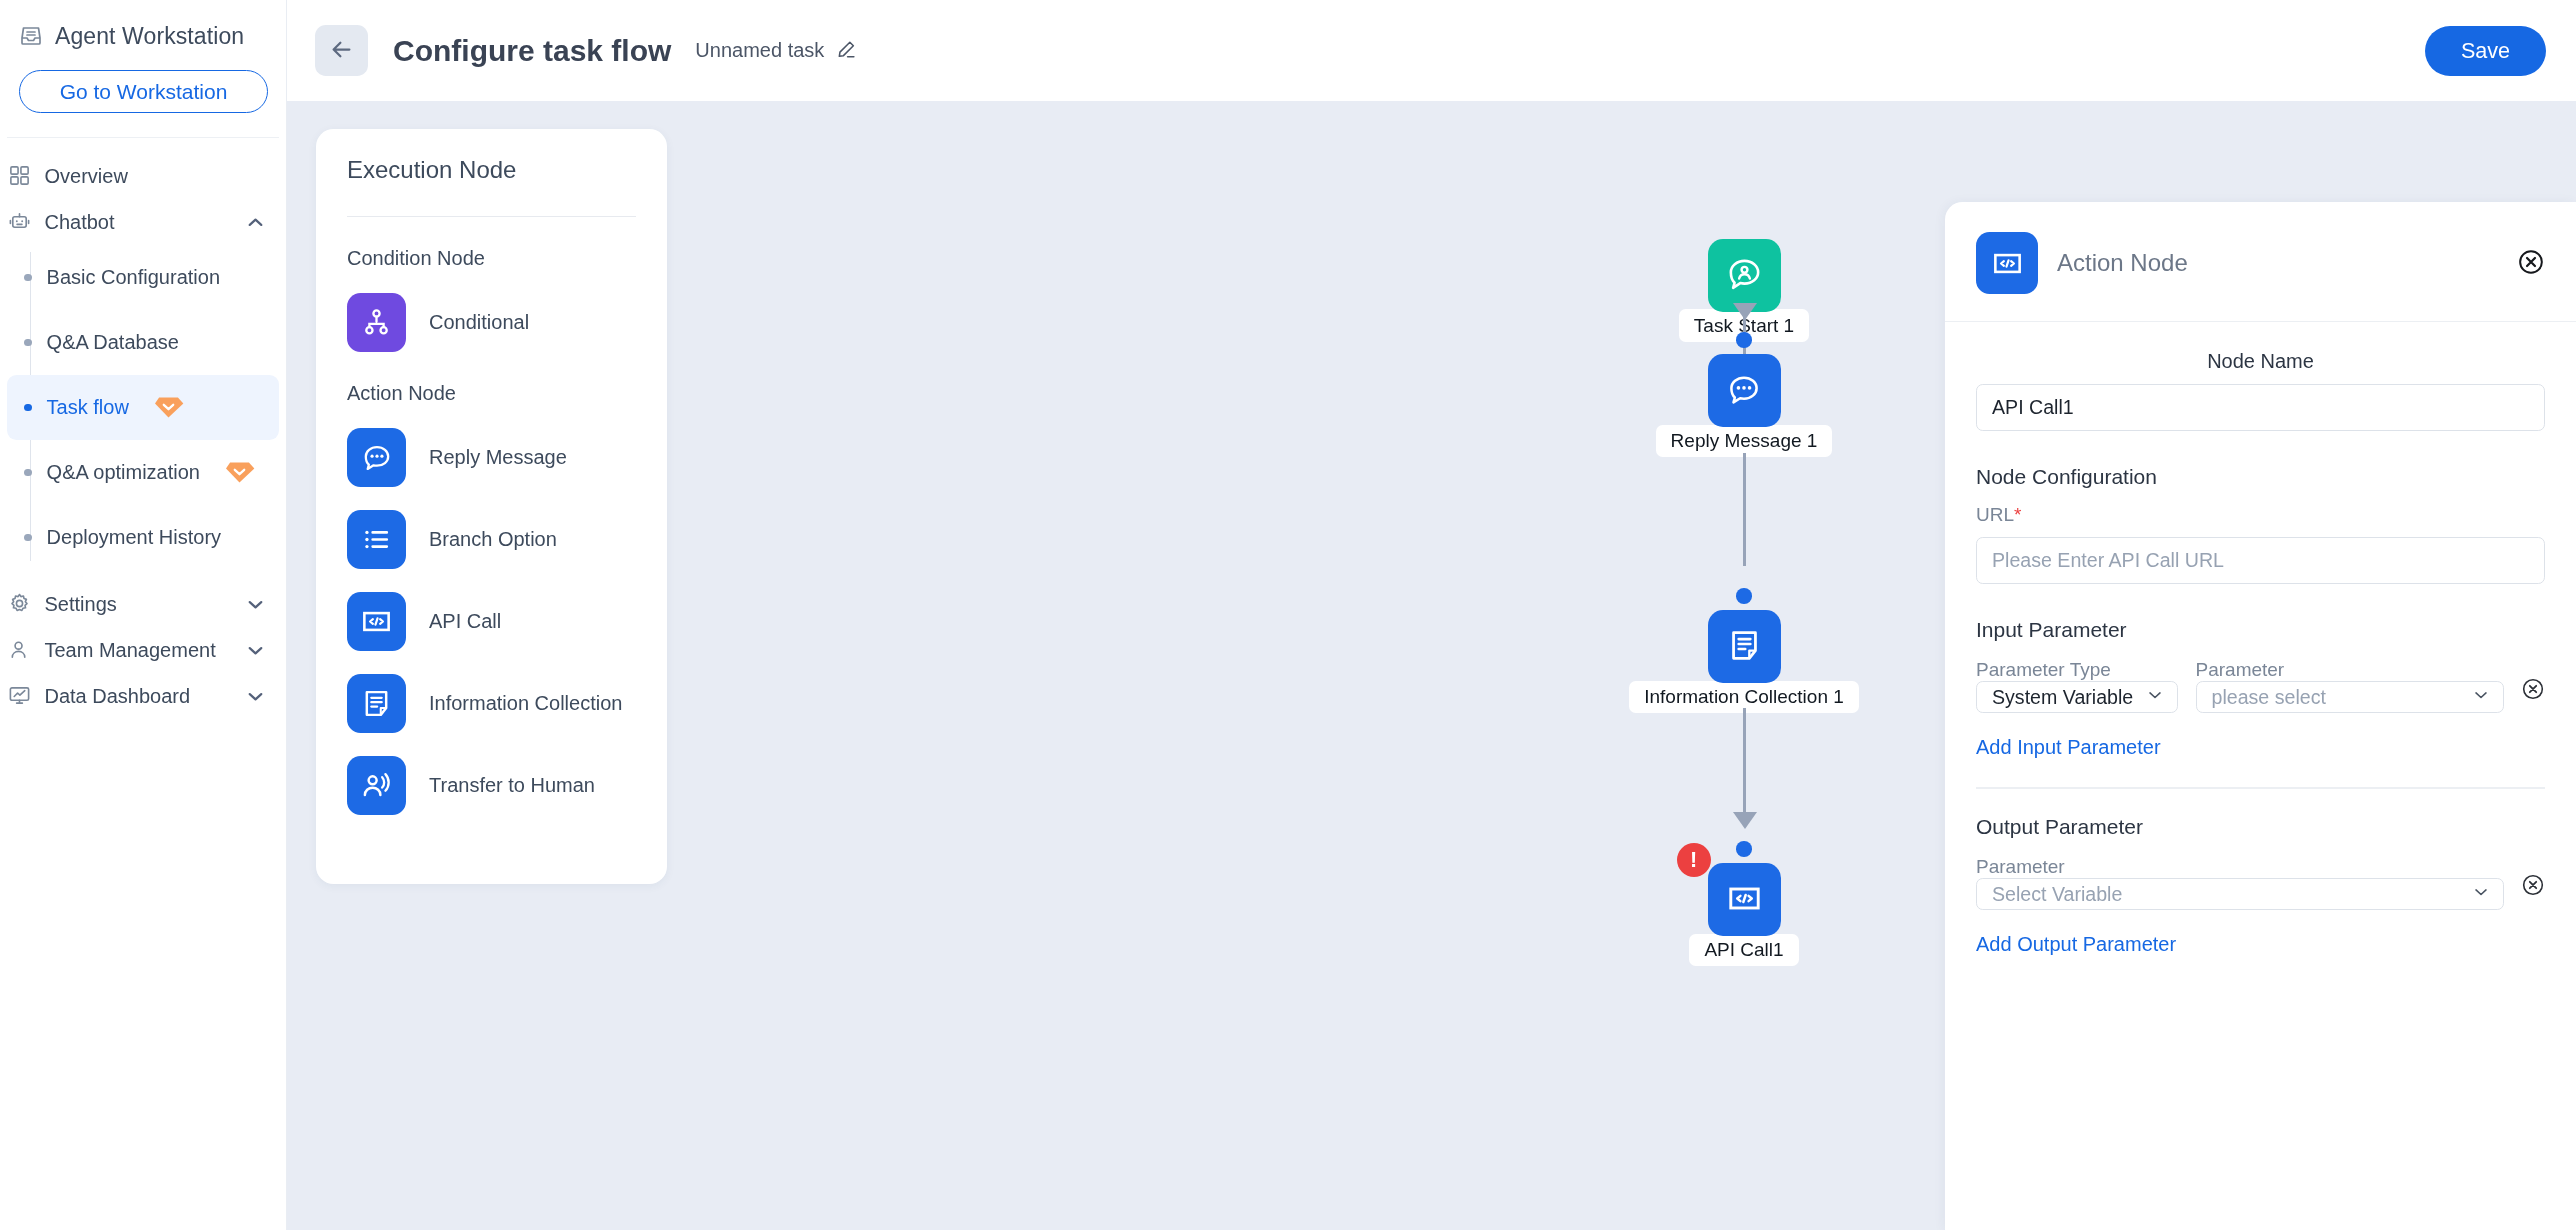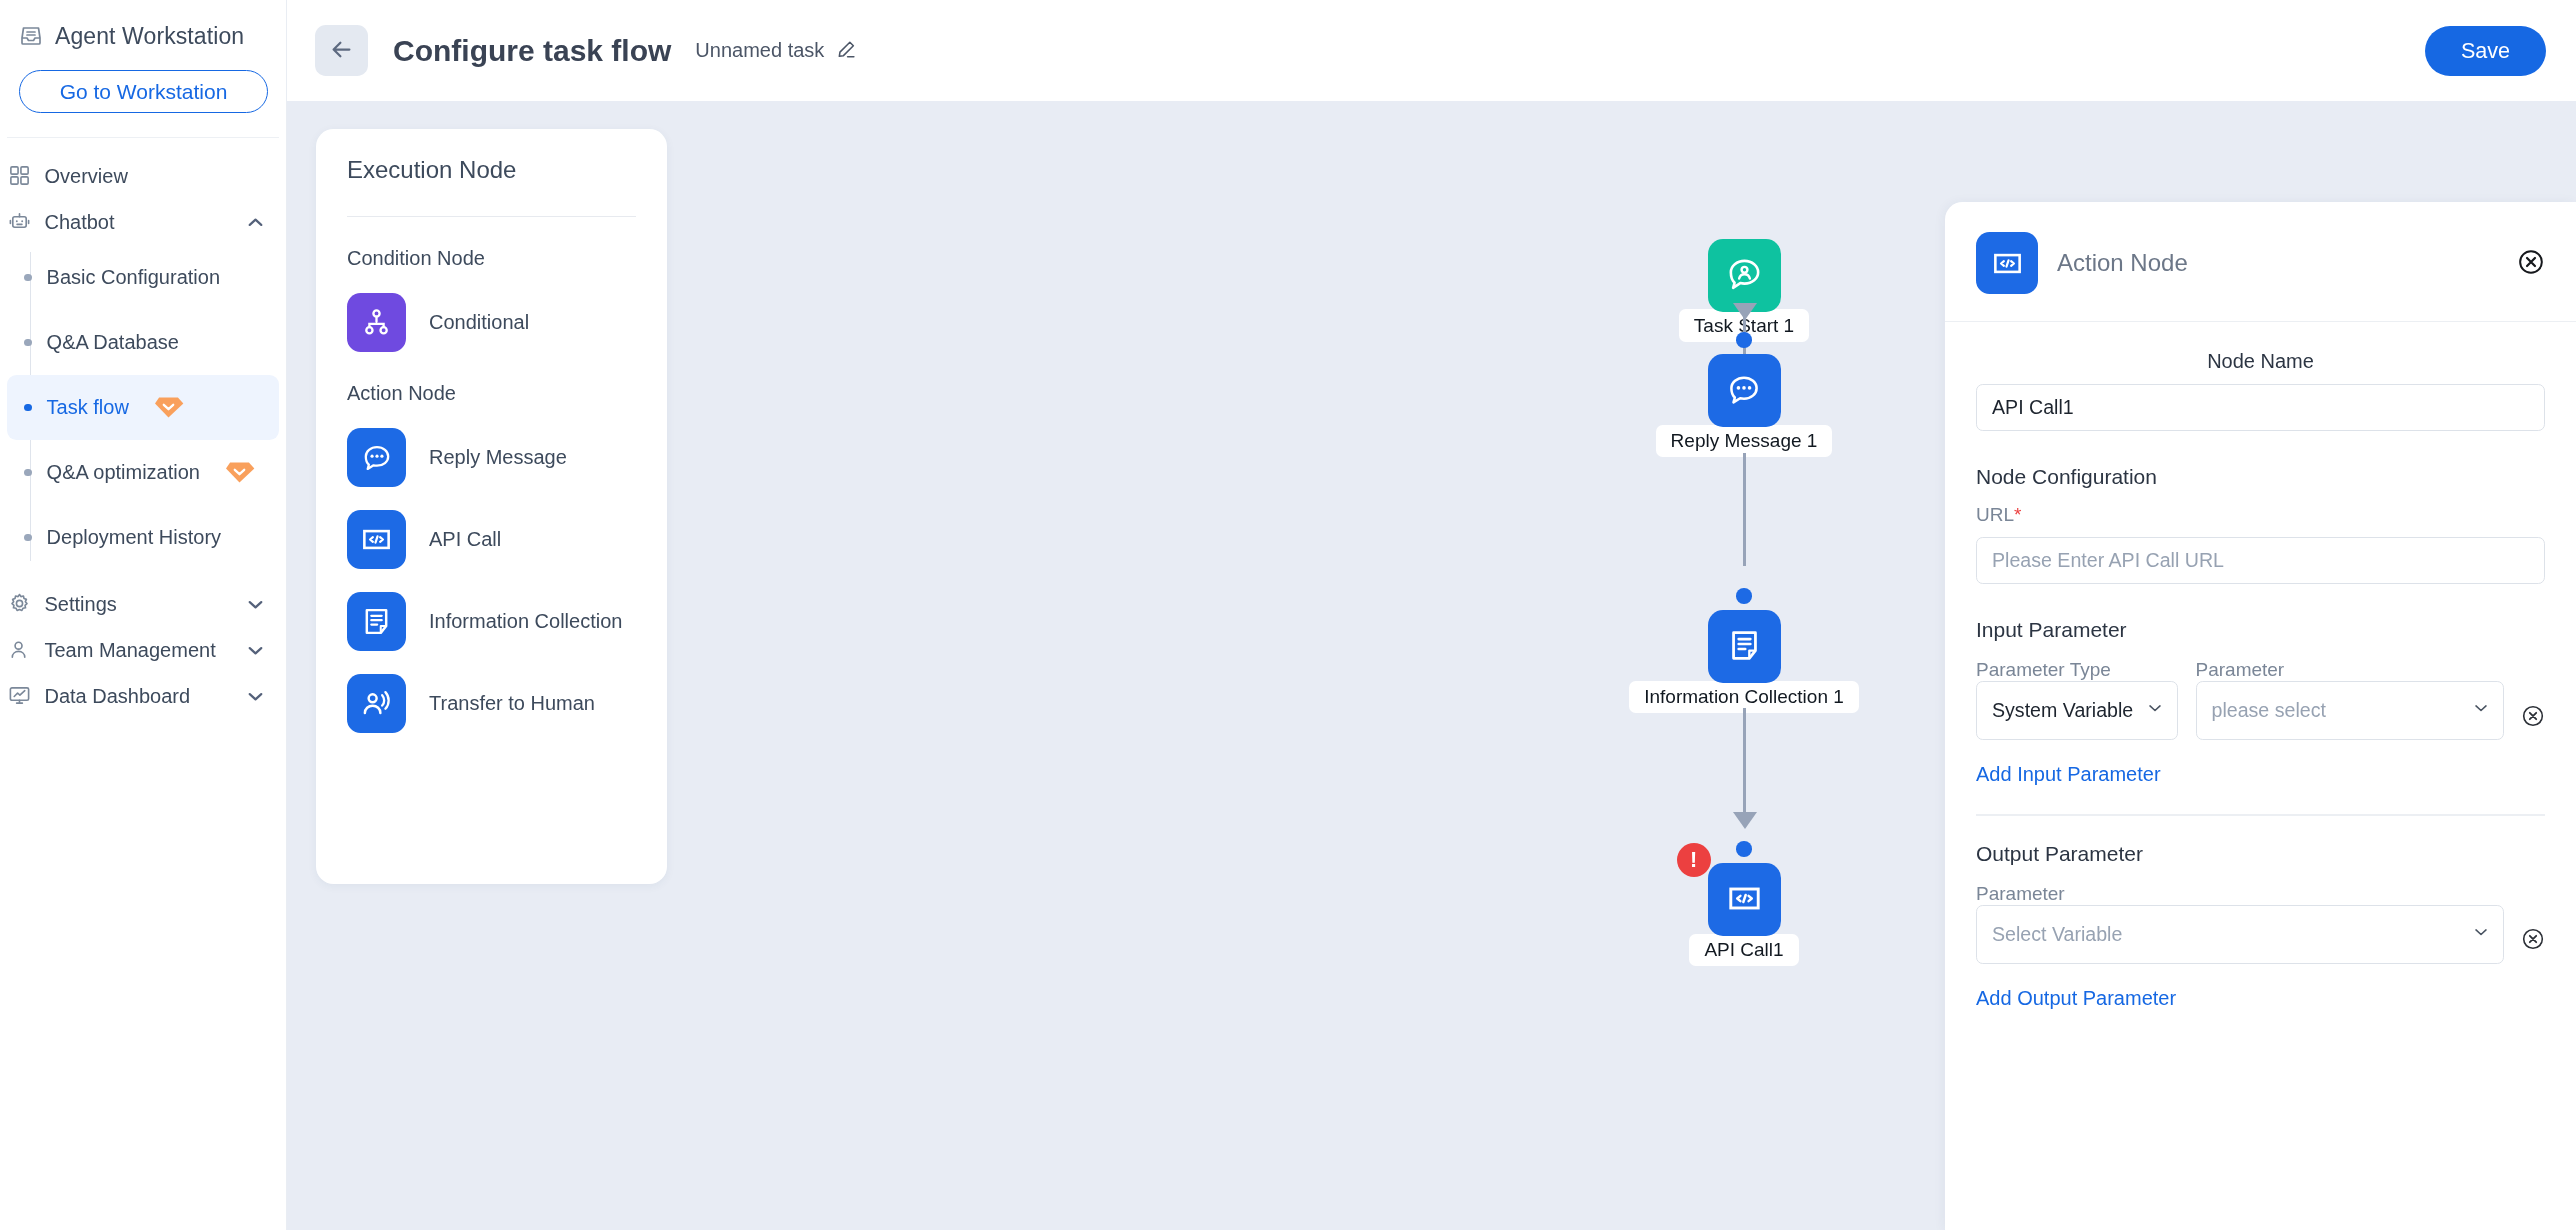--- a/index.html
+++ b/index.html
@@ -157,21 +157,21 @@
   .req { color: #ec4040; }
   .inp {
     height: 47px; border: 1.3px solid #dde2e9; border-radius: 6.7px;
     display: flex; align-items: center; padding: 0 15px;
     font-size: 19.6px; color: #1d242e; background: #fff; margin-top: 10.8px;
   }
   .inp.ph { color: #97a2b2; }
   .section-title { font-size: 21px; color: #2c3543; margin-top: 34px; }
   .two-col { display: flex; gap: 17.5px; align-items: flex-end; margin-top: 17.5px; }
   .sel {
-    height: 59px; border: 1.3px solid #dde2e9; border-radius: 6.7px;
+    height: 32px; border: 1.3px solid #dde2e9; border-radius: 6.7px;
     display: flex; align-items: center; padding: 0 12px 0 15px;
     font-size: 19.6px; color: #1d242e; background: #fff; cursor: pointer;
     justify-content: space-between;
   }
   .sel.ph { color: #97a2b2; }
   .col-a { width: 202px; }
   .col-b { flex: 1; }
   .link { font-size: 20px; color: #1668e3; margin-top: 23px; cursor: pointer; display: inline-block; }
   .del-btn { cursor: pointer; flex: 0 0 24px; margin-bottom: 10.8px; }
   .rp-divider { height: 1.3px; background: #eceff3; margin-top: 28px; }
@@ -366,20 +366,31 @@
           <svg width="32" height="32" viewBox="0 0 24 24">
               <path d="M12 3.8c4.7 0 8.4 3.1 8.4 7s-3.7 7-8.4 7c-.9 0-1.8-.1-2.6-.3L5 20.2l.9-3.2C4.4 15.7 3.6 14 3.6 10.8c0-3.9 3.7-7 8.4-7Z" stroke="#fff" stroke-width="1.7" fill="none" stroke-linejoin="round"></path>
               <circle cx="8.3" cy="10.6" r="1.2" fill="#fff"></circle>
               <circle cx="12" cy="10.6" r="1.2" fill="#fff"></circle>
               <circle cx="15.7" cy="10.6" r="1.2" fill="#fff"></circle>
             </svg>
         </span>
         <span class="pal-label">Reply Message</span>
       </div>
 
+      <div class="pal-item">
+        <span class="tile blue">
+          <svg width="31" height="31" viewBox="0 0 24 24">
+              <path d="M9 6.5h11M9 12h11M9 17.5h11" stroke="#fff" stroke-width="2" stroke-linecap="round"></path>
+              <circle cx="4.6" cy="6.5" r="1.3" fill="#fff"></circle>
+              <circle cx="4.6" cy="12" r="1.3" fill="#fff"></circle>
+              <circle cx="4.6" cy="17.5" r="1.3" fill="#fff"></circle>
+            </svg>
+        </span>
+        <span class="pal-label">Branch Option</span>
+      </div>
 
       <div class="pal-item">
         <span class="tile blue">
           <svg width="31" height="31" viewBox="0 0 24 24">
               <rect x="2.6" y="5.5" width="18.8" height="13" stroke="#fff" stroke-width="2" fill="none"></rect>
               <path d="M9.2 10.2 7 12l2.2 1.8M14.8 10.2 17 12l-2.2 1.8M12.8 9.6l-1.6 4.8" stroke="#fff" stroke-width="1.7" fill="none" stroke-linecap="round" stroke-linejoin="round"></path>
             </svg>
         </span>
         <span class="pal-label">API Call</span>
       </div>

